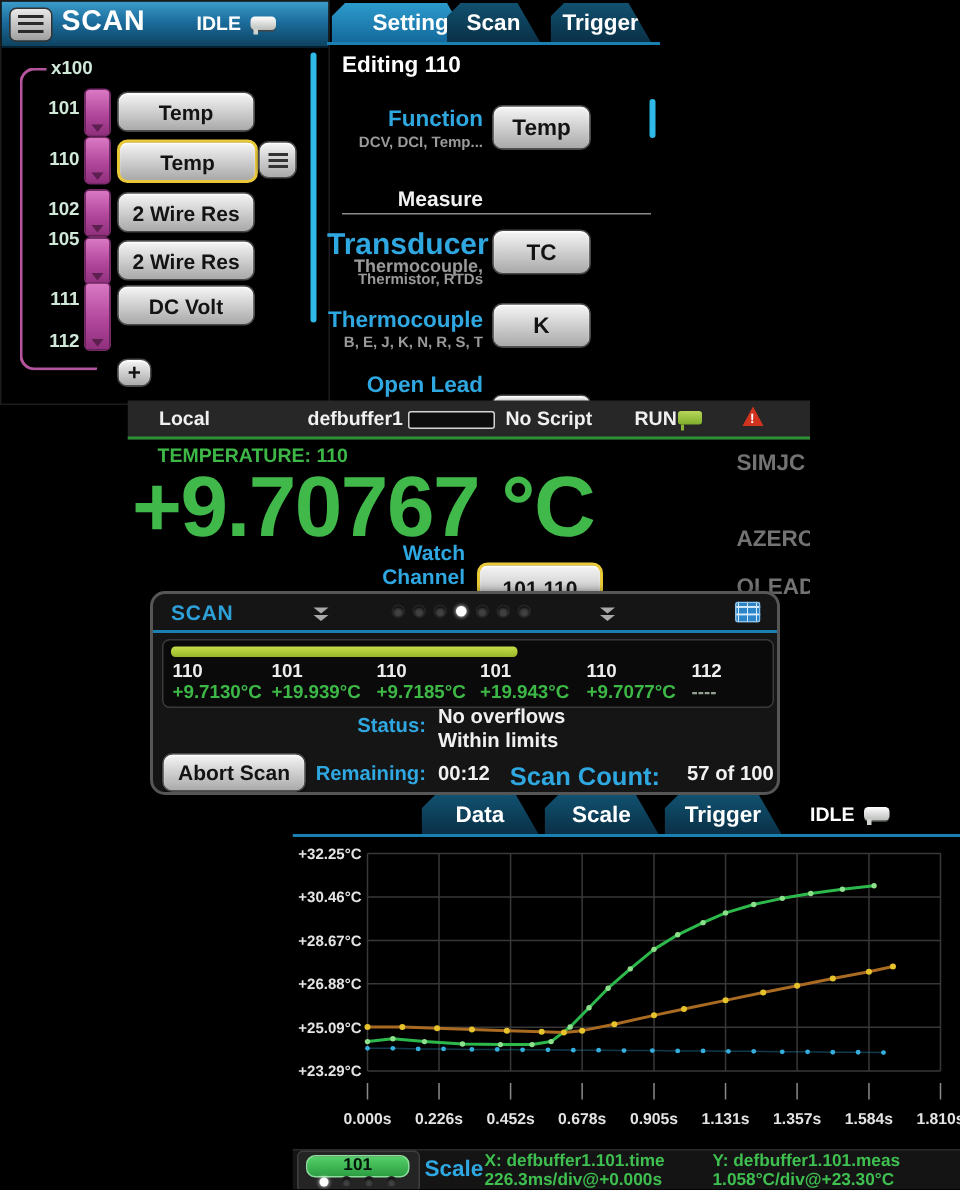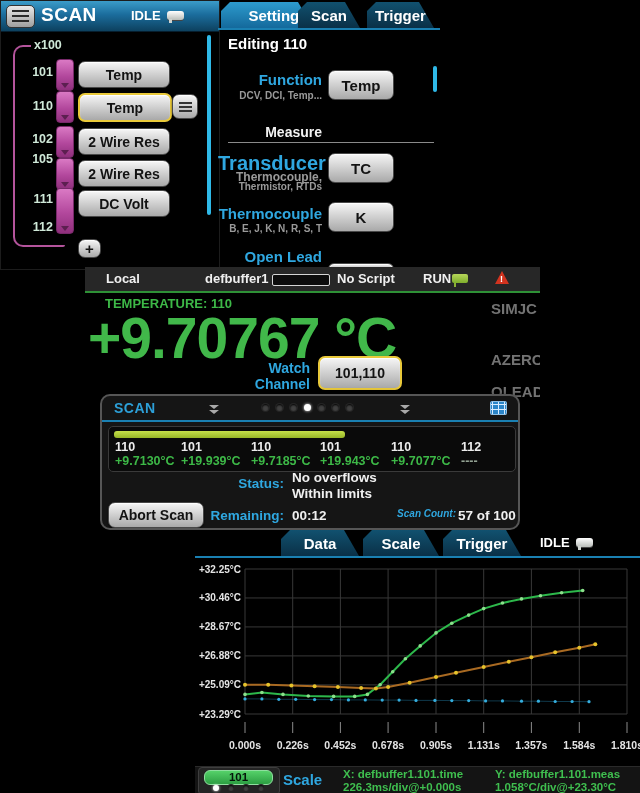--- a/index.html
+++ b/index.html
@@ -92,21 +92,21 @@
   .annun{position:absolute;left:406px;color:#737373;font-weight:bold;font-size:15px;}
   
   svg text{font-family:"Liberation Sans",sans-serif;}
   .legendstrip{position:absolute;left:0;right:0;top:238px;height:27px;background:#141414;
       border-top:1px solid #2a2a2a;}
   .chipbox{position:absolute;left:3px;top:0px;width:80px;height:26px;background:#242424;
       border:1px solid #3e3e3e;border-radius:4px;}
   .chip{position:absolute;left:5px;top:2px;width:67px;height:13px;border-radius:6px;
       background:linear-gradient(180deg,#55d169,#2c9e42);border:1px solid #8fdf9f;
       color:#05140a;font-weight:bold;font-size:11.5px;text-align:center;line-height:13px;}
-  .glegend{position:absolute;top:1px;color:#3fbf4f;font-weight:bold;font-size:11.5px;line-height:13px;white-space:nowrap;margin-left:20px;}
+  .glegend{position:absolute;top:1px;color:#3fbf4f;font-weight:bold;font-size:11.5px;line-height:13px;white-space:nowrap;}
 </style>
 </head>
 <body>
 
 <div id="stage">
 
   <div class="panel" id="pA" style="left:0;top:0;width:218px;height:268px;border:1px solid #1c1c1c;">
     <div class="phead">
       <span class="hamb">
           <i></i>
@@ -186,21 +186,21 @@
       <span class="runflag"></span>
       <span class="warn"></span>
     </div>
     <span class="abs b grn" style="left:20px;top:31px;font-size:13px;">TEMPERATURE: 110</span>
     <span class="annun" style="top:35px;">SIMJC</span>
     <div class="bigread">+9.70767 °C</div>
     <span class="annun" style="top:86px;">AZERO</span>
     <span class="annun" style="top:118px;">OLEAD</span>
     <span class="abs b right bluelabel" style="left:150px;width:75px;top:95px;font-size:14px;">Watch</span>
     <span class="abs b right bluelabel" style="left:150px;width:75px;top:111px;font-size:14px;">Channel</span>
-    <div class="btn selected" style="left:233px;top:91px;width:80px;height:30px;font-size:14px;">101,110</div>
+    <div class="btn selected" style="left:233px;top:110px;width:80px;height:30px;font-size:14px;">101,110</div>
   </div>
 
   <div class="panel" id="pD" style="left:100px;top:394px;width:416px;height:132px;">
     <span class="abs b" style="left:12px;top:4px;font-size:14px;color:#2da0d8;letter-spacing:.5px;">SCAN</span>
     <span class="dchev" style="left:105px;top:8px;">
         <i></i>
         <i></i>
       </span>
     <div class="dots" style="left:160px;top:8px;">
         <span class="dot"></span>
@@ -246,21 +246,21 @@
         </div>
     </div>
 
     <div class="btn" style="left:6px;top:106px;width:94px;height:24px;font-size:14px;">Abort Scan</div>
 
     <span class="abs b right bluelabel" style="left:100px;width:82px;top:80px;font-size:13.5px;">Status:</span>
     <span class="abs b" style="left:190px;top:74px;font-size:13.5px;color:#f0f0f0;">No overflows</span>
     <span class="abs b" style="left:190px;top:90px;font-size:13.5px;color:#f0f0f0;">Within limits</span>
     <span class="abs b right bluelabel" style="left:100px;width:82px;top:112px;font-size:13.5px;">Remaining:</span>
     <span class="abs b" style="left:190px;top:112px;font-size:13.5px;color:#f0f0f0;">00:12</span>
-    <span class="abs b right bluelabel" style="left:250px;width:104px;top:112px;font-size:10px;font-style:italic;">Scan Count:</span>
+    <span class="abs b right bluelabel" style="left:234px;width:104px;top:112px;font-size:17px;">Scan Count:</span>
     <span class="abs b" style="left:356px;top:112px;font-size:13.5px;color:#f0f0f0;">57 of 100</span>
   </div>
 
   <div class="panel" id="pE" style="left:195px;top:528px;width:445px;height:265px;">
     <div class="tab" style="left:86px;width:78px;">Data</div>
     <div class="tab" style="left:168px;width:76px;">Scale</div>
     <div class="tab" style="left:248px;width:78px;">Trigger</div>
     <span class="abs b" style="left:345px;top:7px;font-size:13px;color:#fff;">IDLE</span>
     <span class="pill-ico" style="left:381px;top:10px;"></span>
     <div class="tabline"></div>

